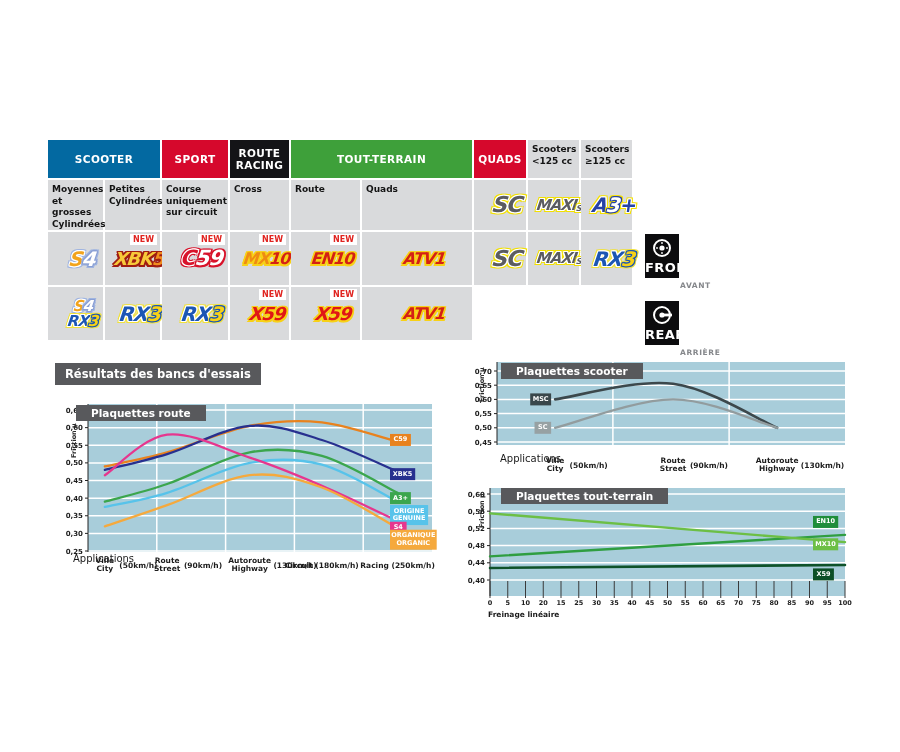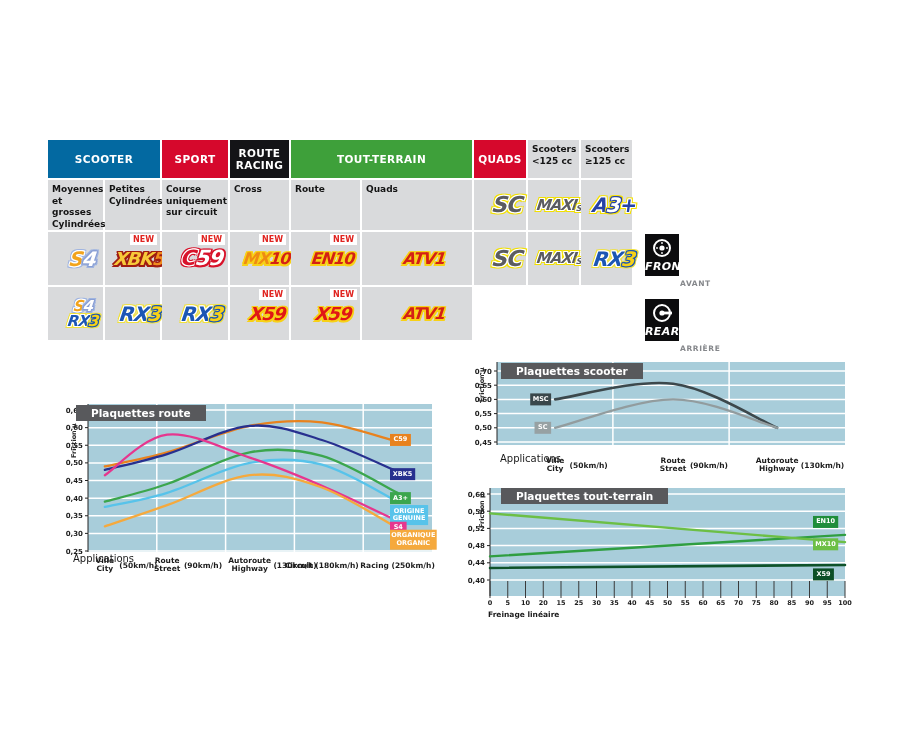--- a/index.html
+++ b/index.html
@@ -20,21 +20,21 @@
   .lwrap.stack{flex-direction:column;gap:0;line-height:.95;}
   .logo{display:inline-block;font-style:italic;font-weight:900;transform:skewX(-8deg);
     letter-spacing:-1px;line-height:1;white-space:nowrap;}
   .lwrap.stack .logo{font-size:15px !important;}
   .logo .small{font-size:.55em;vertical-align:-1px;}
   
   .axle{position:absolute;left:640px;top:234px;width:44px;}
   .axle-block{margin-bottom:11px;text-align:center;}
   .axle-box{width:34px;margin:0 auto;background:#0c0c0e;padding:2px 0 3px 0;}
   .axle-box svg{display:block;margin:0 auto;}
-  .axle-en{color:#fff;font-size:11px;font-weight:bold;letter-spacing:.4px;font-style:italic;}
+  .axle-en{color:#fff;font-size:13px;font-weight:bold;letter-spacing:.4px;}
   .axle-fr{color:#85878b;font-size:7.5px;font-weight:bold;letter-spacing:.6px;margin-top:3px;margin-left:40px;}
   
   .section-title{position:absolute;left:55px;top:363px;background:#58595c;color:#fff;
     font-size:11.5px;font-weight:bold;padding:4px 10px;}
   .chart{position:absolute;}
   .chart svg{position:absolute;left:0;top:0;overflow:visible;}
   .ctitle{position:absolute;background:#58595c;color:#fff;font-size:10.5px;
     font-weight:bold;padding:2px 15px;white-space:nowrap;}
   .ylab{position:absolute;font-size:6.5px;font-weight:bold;color:#2c2c2c;
     transform:rotate(-90deg);transform-origin:0 0;white-space:nowrap;}
@@ -180,20 +180,21 @@
           <circle cx="12" cy="12" r="8" fill="none" stroke="#fff" stroke-width="2"></circle>
           <circle cx="12" cy="12" r="2.6" fill="#fff"></circle>
           <rect x="13" y="10.6" width="9" height="2.8" fill="#fff"></rect>
         </svg>
         <div class="axle-en">REAR</div>
       </div>
       <div class="axle-fr">ARRIÈRE</div>
     </div>
   </div>
 
+  <div class="section-title">Résultats des bancs d'essais</div>
 
   <div class="chart" id="c-route" style="left:60px;top:396px;width:400px;height:200px;">
     <svg id="svg-route" width="400" height="200">
         <rect x="28" y="8" width="344" height="148" fill="#a8cdda"></rect>
         <g>
           <line x1="28" y1="14" x2="372" y2="14" stroke="#fff" stroke-width="1.5"></line>
           <line x1="25" y1="14" x2="28" y2="14" stroke="#222" stroke-width="1"></line>
           <text x="23" y="16.5" font-size="7" font-weight="bold" font-family="&quot;DejaVu Sans&quot;,sans-serif" fill="#1c1c1c" text-anchor="end">0,65</text>
           <line x1="28" y1="31.625000000000014" x2="372" y2="31.625000000000014" stroke="#fff" stroke-width="1.5"></line>
           <line x1="25" y1="31.625000000000014" x2="28" y2="31.625000000000014" stroke="#222" stroke-width="1"></line>

